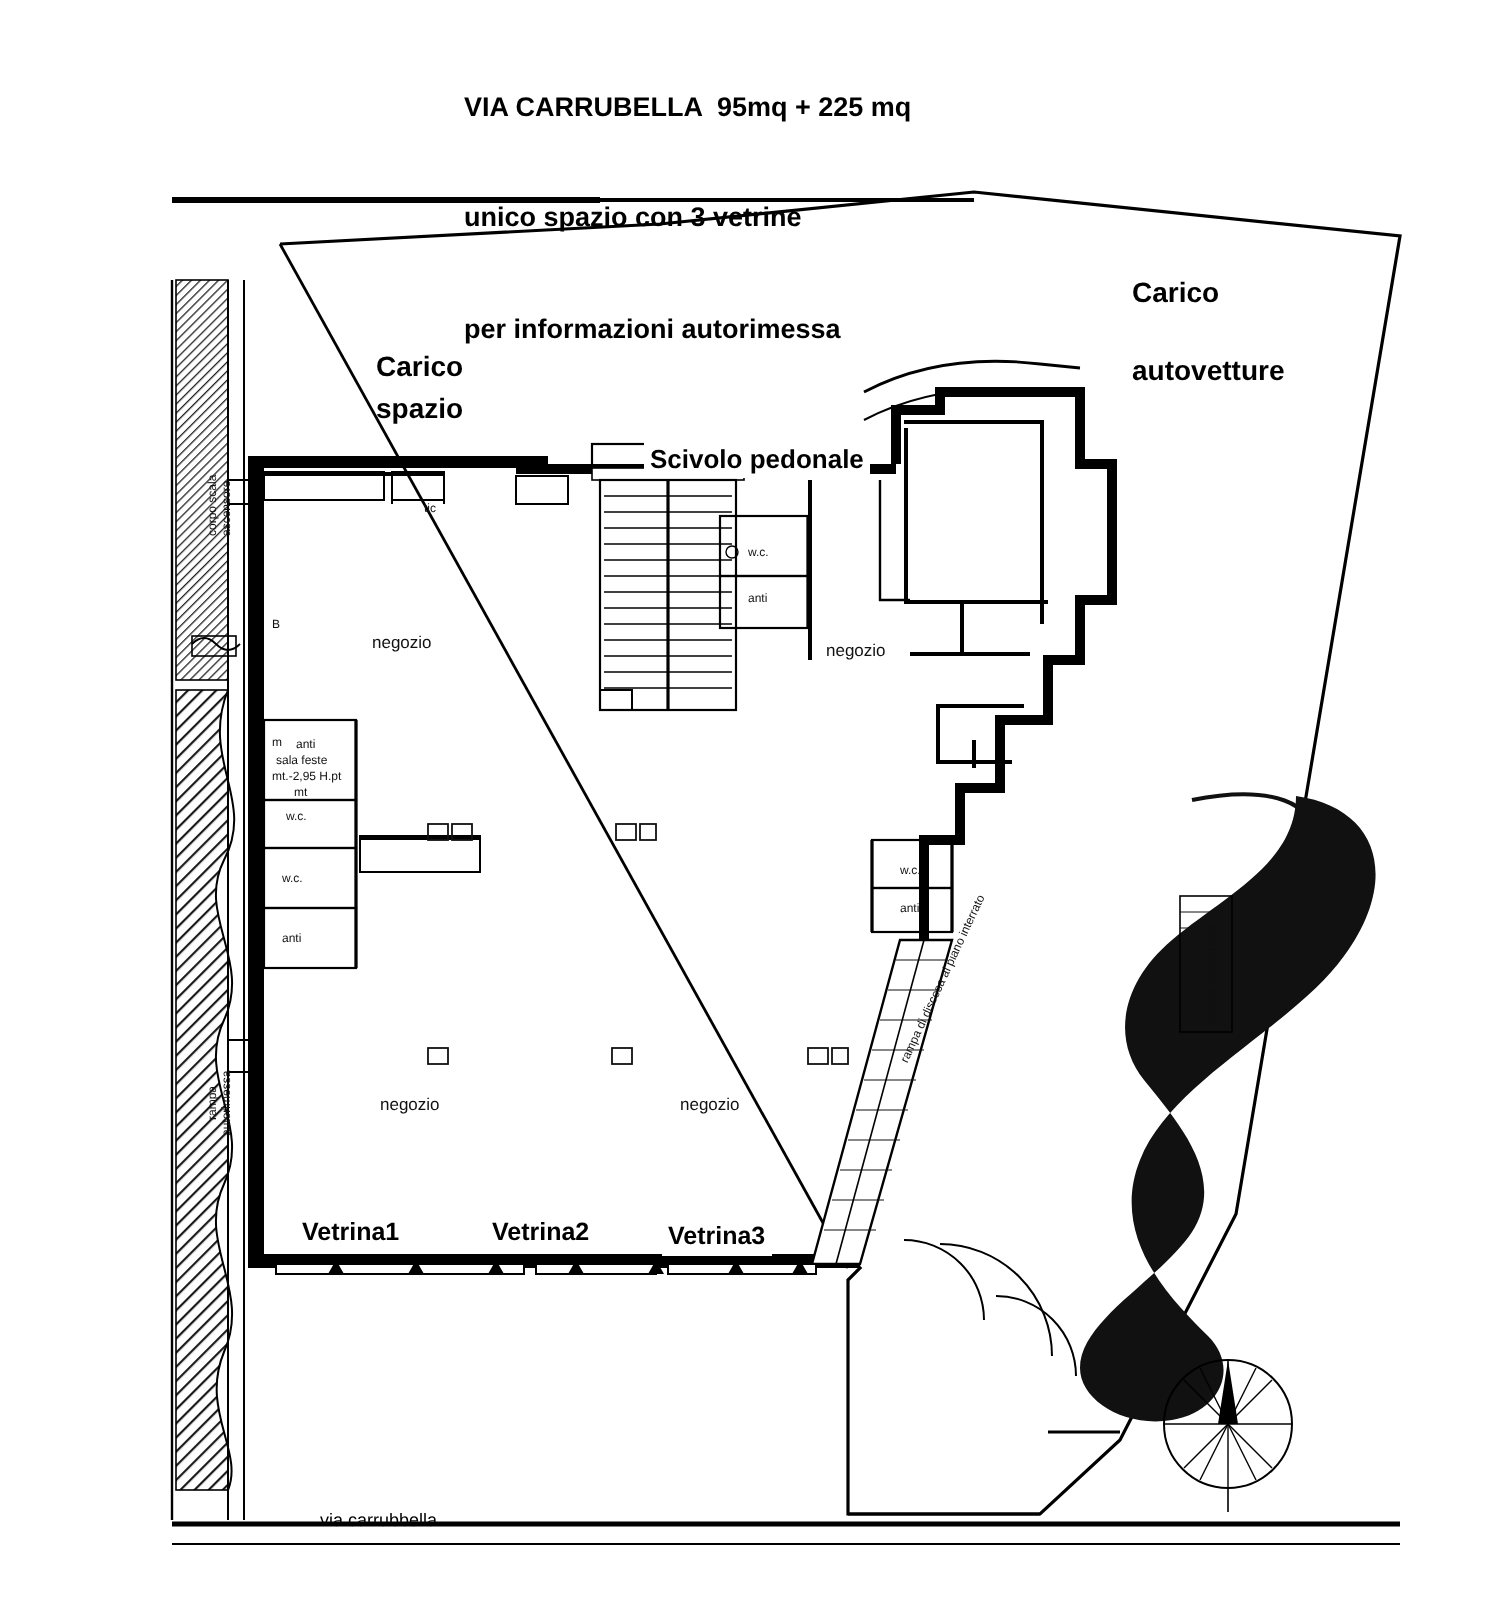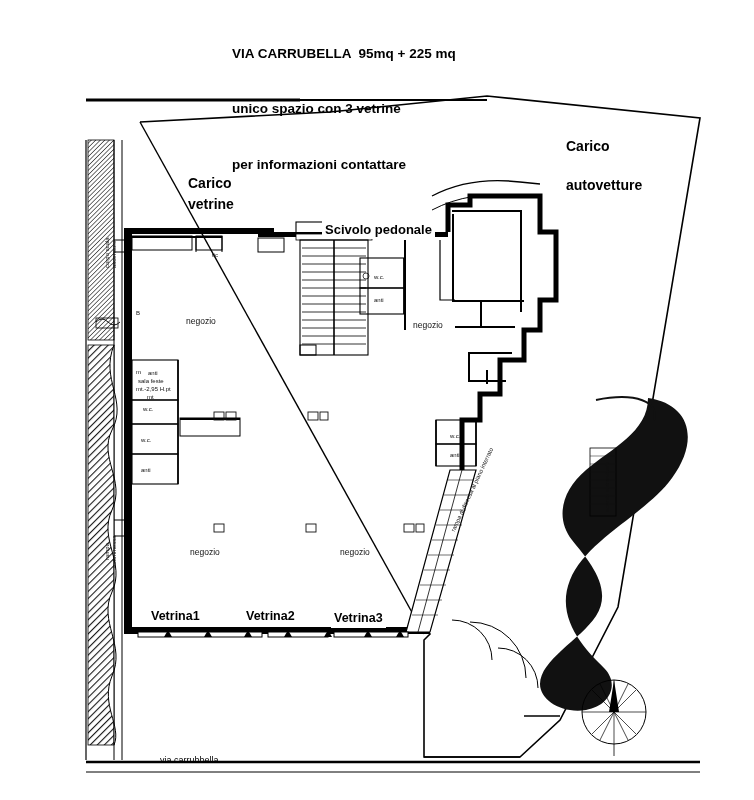--- a/index.html
+++ b/index.html
@@ -276,25 +276,25 @@
       <line x1="114" y1="520" x2="124" y2="520"></line>
       <line x1="114" y1="536" x2="124" y2="536"></line>
     </g>
     <rect x="96" y="318" width="22" height="10" fill="none" stroke="#000" stroke-width="0.8"></rect>
     <path d="M 96,322 q 6,-6 12,0 q 6,6 12,0" fill="none" stroke="#000" stroke-width="0.9"></path>
   </svg>
 
   <div class="header-block">
     <span class="title-line">VIA CARRUBELLA  95mq + 225 mq</span>
     <span class="title-line">unico spazio con 3 vetrine</span>
-    <span class="title-line">per informazioni contattare</span>
+    <span class="title-line">per informazioni autorimessa</span>
   </div>
 
   <div class="lbl" style="left:188px; top:175px; font-size:14px;">Carico</div>
-  <div class="lbl" style="left:188px; top:196px; font-size:14px;">vetrine</div>
+  <div class="lbl" style="left:188px; top:196px; font-size:14px;">spazio</div>
 
   <div class="lbl tag-highlight" style="left:322px; top:221px; font-size:13px;">Scivolo pedonale</div>
 
   <div class="lbl" style="left:566px; top:138px; font-size:14px;">Carico</div>
   <div class="lbl" style="left:566px; top:177px; font-size:14px;">autovetture</div>
 
   <div class="lbl tag-highlight" style="left:148px; top:608px; font-size:12.5px;">Vetrina1</div>
   <div class="lbl tag-highlight" style="left:243px; top:608px; font-size:12.5px;">Vetrina2</div>
   <div class="lbl tag-highlight" style="left:331px; top:610px; font-size:12.5px;">Vetrina3</div>
 

